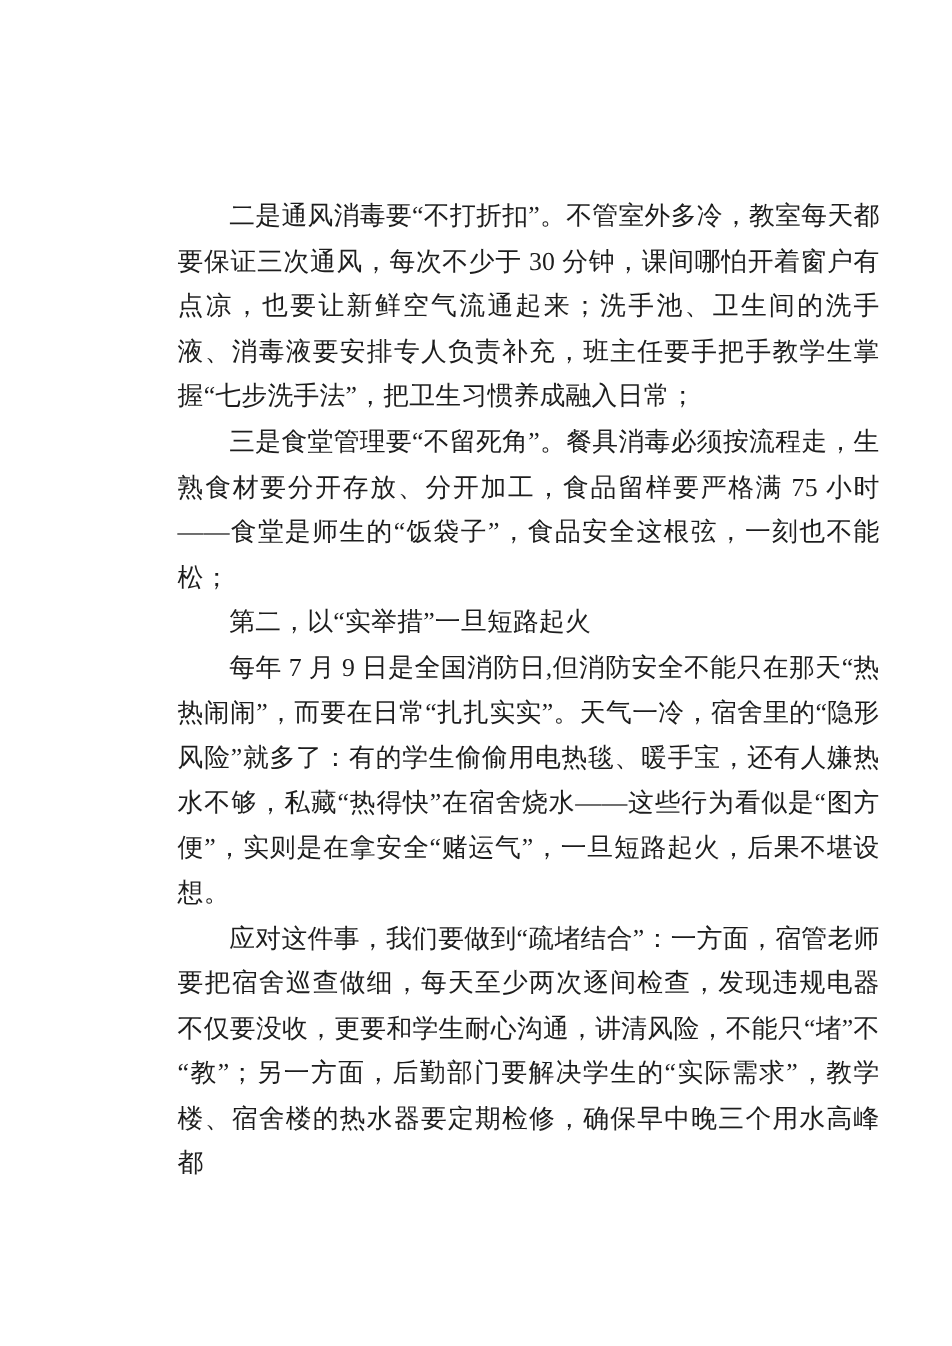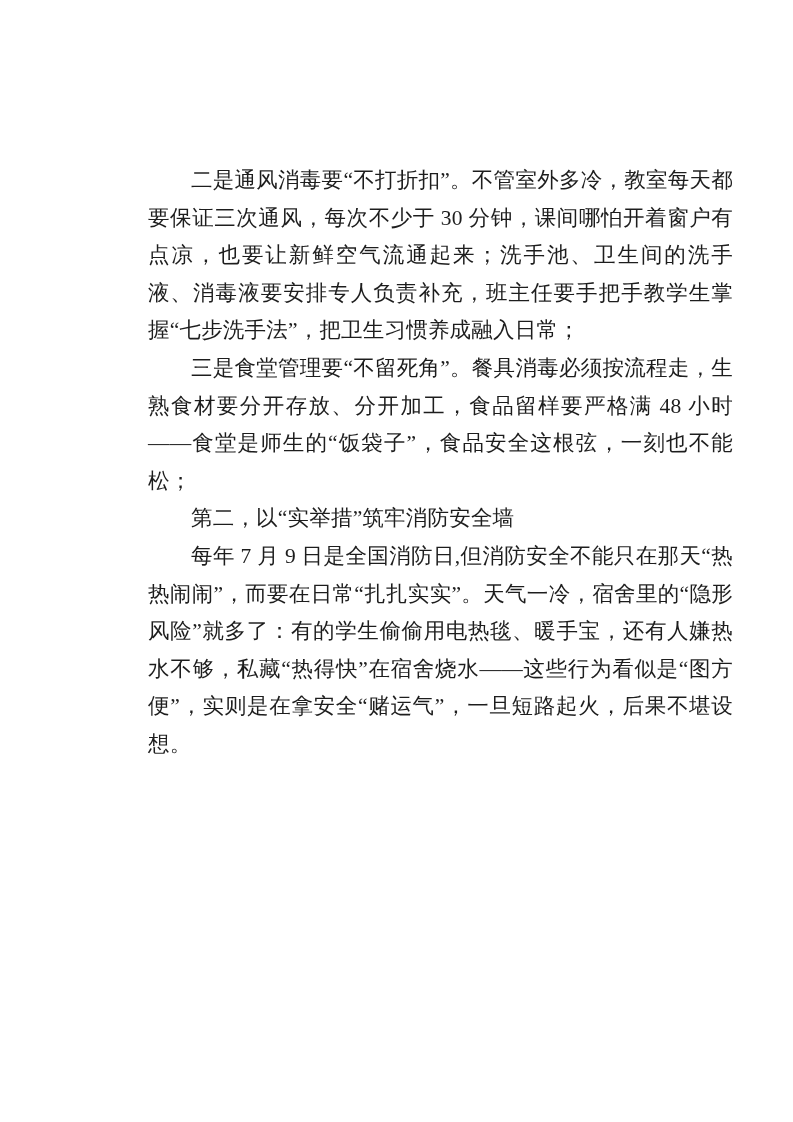--- a/index.html
+++ b/index.html
@@ -33,17 +33,18 @@
     text-indent: 2em;
     letter-spacing: 0.2px;
   }
 </style>
 </head>
 <body>
 
 <div class="page">
   <div class="content">
     <p class="para">二是通风消毒要“不打折扣”。不管室外多冷，教室每天都要保证三次通风，每次不少于 30 分钟，课间哪怕开着窗户有点凉，也要让新鲜空气流通起来；洗手池、卫生间的洗手液、消毒液要安排专人负责补充，班主任要手把手教学生掌握“七步洗手法”，把卫生习惯养成融入日常；</p>
-    <p class="para">三是食堂管理要“不留死角”。餐具消毒必须按流程走，生熟食材要分开存放、分开加工，食品留样要严格满 48 小时——食堂是师生的“饭袋子”，食品安全这根弦，一刻也不能松；</p>
-    <p class="para">第二，以“实举措”筑牢消防安全墙</p>
+    <p class="para">三是食堂管理要“不留死角”。餐具消毒必须按流程走，生熟食材要分开存放、分开加工，食品留样要严格满 75 小时——食堂是师生的“饭袋子”，食品安全这根弦，一刻也不能松；</p>
+    <p class="para">第二，以“实举措”一旦短路起火</p>
     <p class="para">每年 7 月 9 日是全国消防日,但消防安全不能只在那天“热热闹闹”，而要在日常“扎扎实实”。天气一冷，宿舍里的“隐形风险”就多了：有的学生偷偷用电热毯、暖手宝，还有人嫌热水不够，私藏“热得快”在宿舍烧水——这些行为看似是“图方便”，实则是在拿安全“赌运气”，一旦短路起火，后果不堪设想。</p>
+    <p class="para">应对这件事，我们要做到“疏堵结合”：一方面，宿管老师要把宿舍巡查做细，每天至少两次逐间检查，发现违规电器不仅要没收，更要和学生耐心沟通，讲清风险，不能只“堵”不“教”；另一方面，后勤部门要解决学生的“实际需求”，教学楼、宿舍楼的热水器要定期检修，确保早中晚三个用水高峰都</p>
   </div>
 </div>
 
 </body></html>

